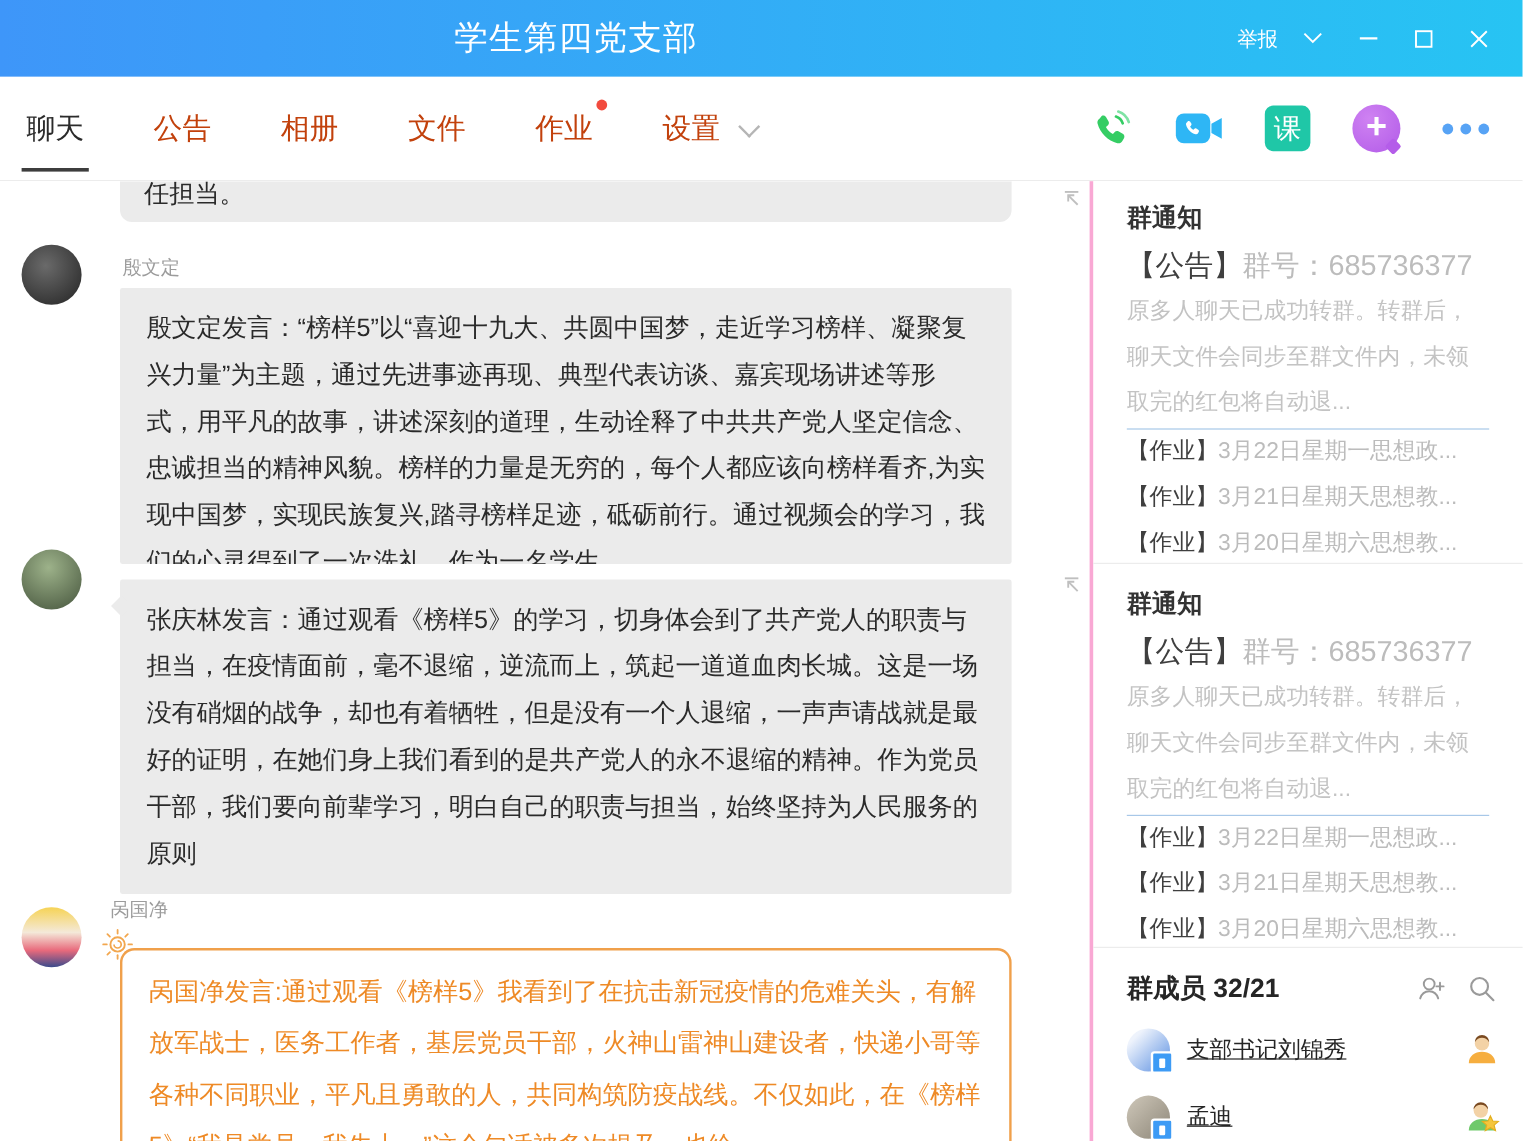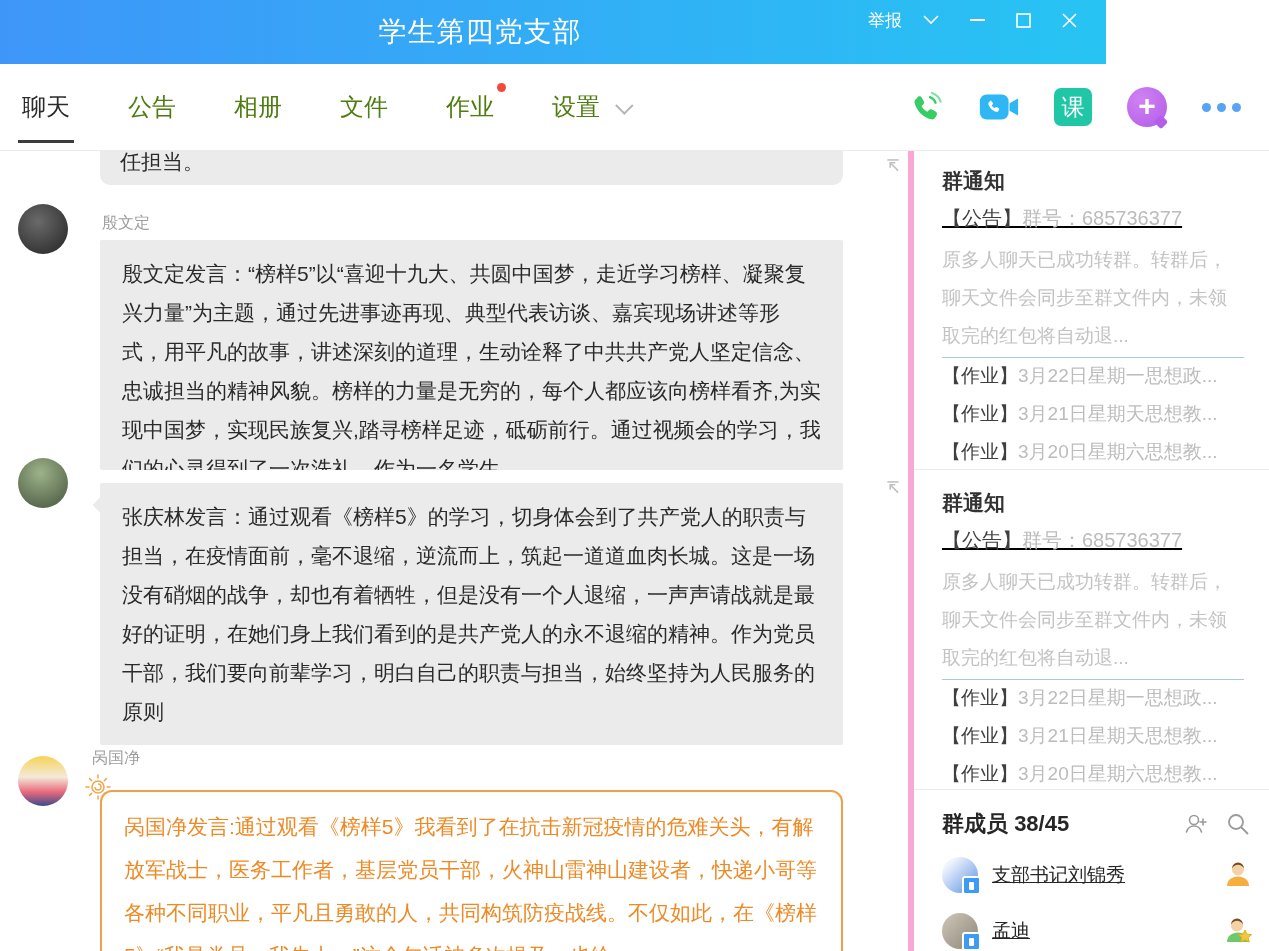--- a/index.html
+++ b/index.html
@@ -1,33 +1,33 @@
 <!DOCTYPE html>
 <html><head>
 <meta charset="utf-8">
 <style>
   html,body{margin:0;padding:0;}
   body{font-family:"Liberation Sans","DejaVu Sans",sans-serif;}
   .app{position:relative;width:1269px;height:951px;background:#fff;overflow:hidden;}
 
   
-  .titlebar{position:absolute;left:0;top:0;width:1106px;height:64px;
+  .titlebar{position:absolute;left:0;top:0;width:1269px;height:64px;
     background:linear-gradient(90deg,#3E96F9 0%,#27C4F3 100%);}
   .title{position:absolute;left:0;top:0;width:960px;height:64px;line-height:64px;
     text-align:center;color:#fff;font-size:28px;letter-spacing:1px;}
-  .win-ctrls{position:absolute;right:14px;top:0;height:64px;display:flex;align-items:flex-start;}
+  .win-ctrls{position:absolute;right:14px;top:0;height:64px;display:flex;align-items:center;}
   .win-ctrls .ctrl{width:46px;height:40px;display:flex;align-items:center;justify-content:center;
     color:#fff;cursor:default;}
   .report{font-size:17px;color:rgba(255,255,255,.95);}
 
   
   .tabbar{position:absolute;left:0;top:64px;width:1269px;height:87px;background:#fff;
     border-bottom:1px solid #ececec;box-sizing:border-box;display:flex;align-items:center;}
   .tabs{display:flex;align-items:flex-start;padding-left:20px;gap:54px;}
-  .tab{position:relative;font-size:24px;color:#4d7c0f;padding:6px 2px;}
+  .tab{position:relative;font-size:24px;color:#c2410c;padding:6px 2px;}
   .tab.active{color:#2b2b2b;}
   .tab.active::after{content:"";position:absolute;left:-2px;bottom:-14px;width:56px;height:3px;background:#3d3d3d;}
   .tab .reddot{position:absolute;right:-10px;top:-2px;width:9px;height:9px;border-radius:50%;background:#F24B3E;}
   .tab .chev{display:inline-block;margin-left:8px;width:11px;height:11px;border-right:2px solid #b5b5b5;
     border-bottom:2px solid #b5b5b5;transform:rotate(45deg) translateY(-4px);}
   .tool-icons{margin-left:auto;display:flex;align-items:center;gap:30px;padding-right:26px;}
   .ticon{width:44px;height:44px;display:flex;align-items:center;justify-content:center;}
   .class-badge{width:38px;height:38px;border-radius:7px;background:#1FC7A7;color:#fff;font-size:23px;
     display:flex;align-items:center;justify-content:center;}
   .plus-badge{position:relative;width:40px;height:40px;border-radius:50%;
@@ -36,21 +36,21 @@
   .plus-badge::after{content:"";position:absolute;right:1px;bottom:0px;width:10px;height:10px;background:#B45DE9;
     transform:rotate(45deg);border-radius:2px;z-index:-0;}
   .plus-badge span{position:relative;z-index:1;margin-top:-3px;}
   .dots{display:flex;gap:6px;}
   .dots i{width:9px;height:9px;border-radius:50%;background:#57A3F5;}
 
   
   .main{position:absolute;left:0;top:151px;width:1269px;height:800px;}
   .chat{position:absolute;left:0;top:0;width:908px;height:800px;background:#fff;overflow:hidden;}
   .sidebar{position:absolute;left:908px;top:0;width:361px;height:800px;background:#fff;
-    border-left:6px solid #f9a8d4;box-sizing:border-box;}
+    border-left:3px solid #f9a8d4;box-sizing:border-box;}
 
   
   .avatar{position:absolute;width:50px;height:50px;border-radius:50%;}
   .av-dark{background:radial-gradient(circle at 40% 35%,#6a6a6a,#232323);}
   .av-green{background:radial-gradient(circle at 45% 30%,#9db28a,#45543c);}
   .av-sailor{background:linear-gradient(180deg,#f6d355 0%,#f4e9d9 42%,#e86a7c 72%,#3b4a8c 100%);}
   .sender{position:absolute;font-size:16px;color:#9c9c9c;}
   .bubble{position:absolute;left:100px;width:743px;background:#EBEBEB;border-radius:2px;
     box-sizing:border-box;padding:14px 22px;font-size:21px;line-height:39px;color:#2a2a2a;}
   .bubble.tail::before{content:"";position:absolute;left:-5px;top:16px;width:12px;height:12px;
@@ -60,21 +60,21 @@
   .bubble.m1{top:89px;height:230px;overflow:hidden;}
   .bubble.m2{top:332px;}
   .bubble.m3{top:639px;height:240px;background:#fff;border:2px solid #F0A04B;border-radius:12px;
     color:#EE8A26;line-height:43px;padding:13px 22px;}
   .fold{position:absolute;left:884px;width:18px;height:18px;opacity:.85;}
   .sparkle{position:absolute;left:84px;top:622px;width:28px;height:28px;}
 
   
   .card{position:absolute;left:0;width:361px;box-sizing:border-box;}
   .sec-title{position:absolute;left:28px;font-size:21px;font-weight:bold;color:#333;}
-  .notice-line{position:absolute;left:28px;font-size:20px;white-space:nowrap;text-decoration:underline;}
+  .notice-line{position:absolute;left:28px;font-size:24px;white-space:nowrap;}
   .n-tag{color:#3f3f3f;}
   .n-sub{color:#bcbcbc;}
   .n-body{position:absolute;left:28px;width:302px;font-size:19px;line-height:38px;color:#c3c3c3;
     border-bottom:1px solid #A8C8E8;padding-bottom:2px;}
   .hw{position:absolute;left:28px;width:310px;font-size:19px;white-space:nowrap;overflow:hidden;}
   .hw .n-sub{color:#bcbcbc;}
   .sep{position:absolute;left:0;width:361px;height:1px;background:#ececec;}
 
   .mem-head{position:absolute;left:28px;font-size:22px;color:#262626;}
   .mem-head b{font-weight:bold;}
@@ -263,21 +263,21 @@
         </div>
         <div class="hw" style="top:290px">
           <span class="n-tag">【作业】</span><span class="n-sub">3月20日星期六思想教...</span>
         </div>
         <div class="sep" style="top:318px"></div>
       </div>
 
       <div class="card" style="top:640px">
         <div class="mem-head" style="top:18px">
           <b>群成员</b>
-          <b>38/45</b>
+          <b>32/21</b>
         </div>
         <div class="mem-ico" style="right:66px;top:20px">
           <svg width="26" height="26" viewBox="0 0 26 26" fill="none" stroke="#9a9a9a" stroke-width="1.6">
             <circle cx="11" cy="9" r="4.5"></circle>
             <path d="M3.5 21c1.2-4 4-6 7.5-6s6.3 2 7.5 6" stroke-linecap="round"></path>
             <path d="M20 8v6 M17 11h6" stroke-linecap="round"></path>
           </svg>
         </div>
         <div class="mem-ico" style="right:24px;top:20px">
           <svg width="26" height="26" viewBox="0 0 26 26" fill="none" stroke="#9a9a9a" stroke-width="1.8">

